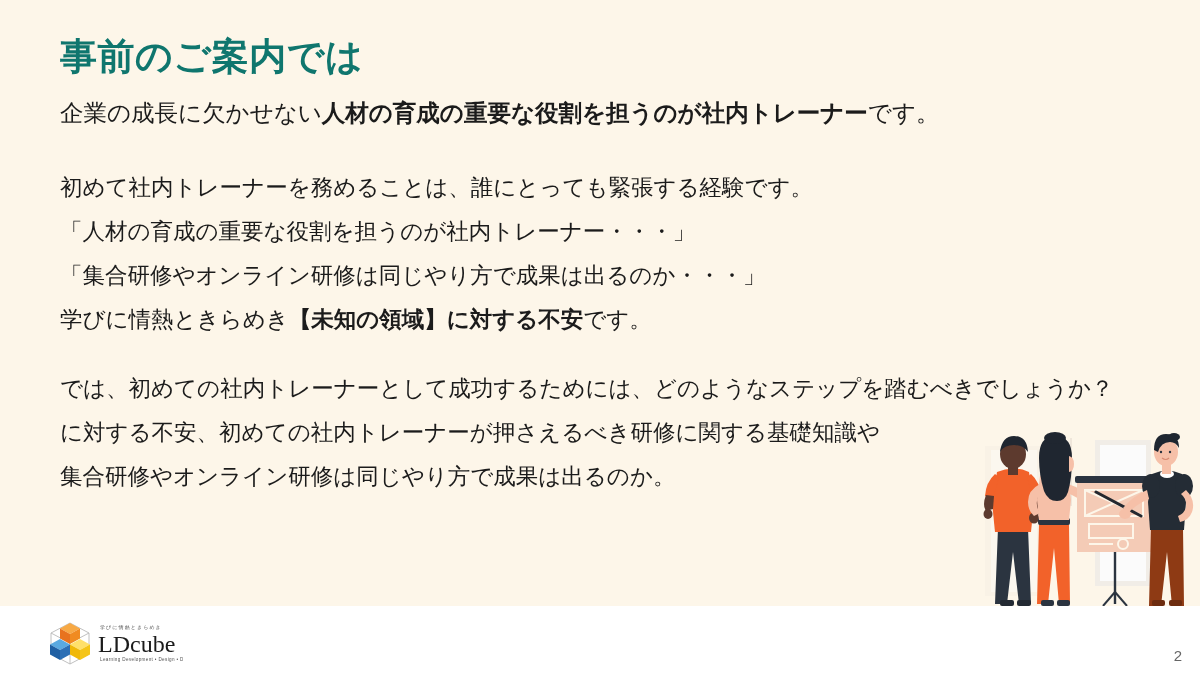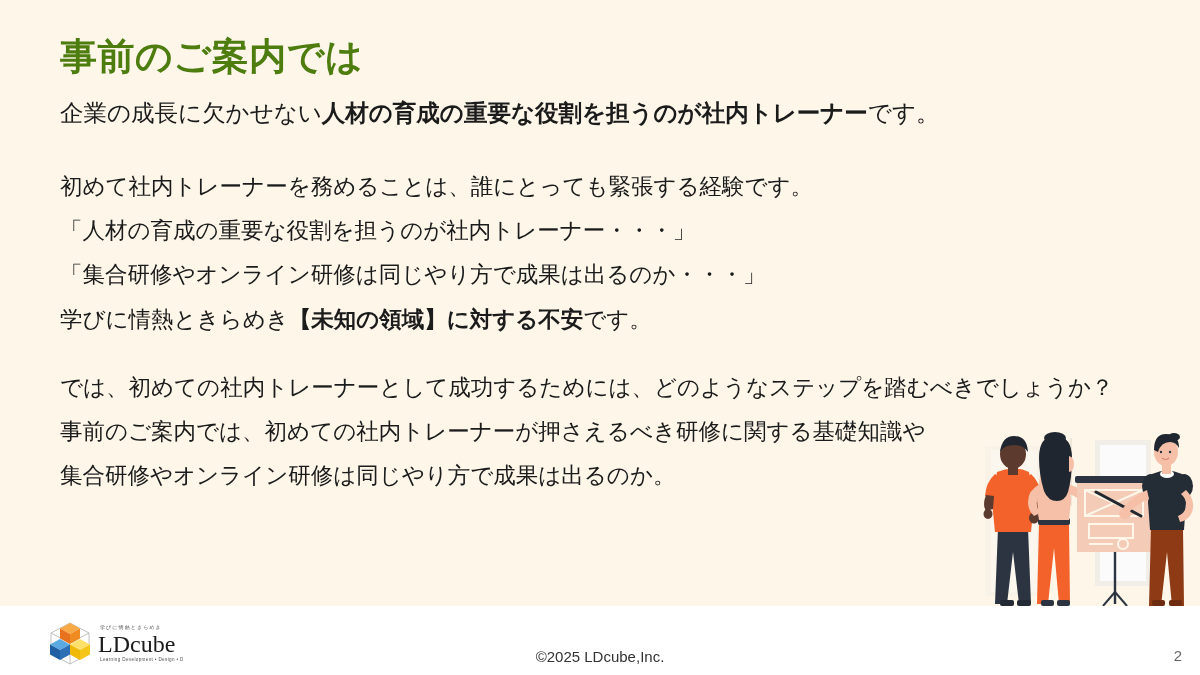--- a/index.html
+++ b/index.html
@@ -25,21 +25,21 @@
     height: 606px;
     background: #fdf6e9;
   }
   
   .title {
     position: absolute;
     left: 60px;
     top: 32px;
     font-size: 37px;
     font-weight: bold;
-    color: #4d7c0f;
+    color: #0f766e;
     letter-spacing: 0.5px;
     white-space: nowrap;
     font-family: Liberation Serif, serif;
   }
   
   .body-text {
     position: absolute;
     left: 60px;
     top: 93px;
     width: 1080px;
@@ -56,21 +56,20 @@
     font-size: 23.5px;
     height: 46px;
     line-height: 40px;
   }
   .gap-sm { height: 28px; }
   .gap-md { height: 25px; }
   .p-line {
     height: 44px;
     line-height: 42px;
     font-size: 22.5px;
-    font-family: Liberation Mono, monospace;
   }
   .p-line-b {
     height: 44px;
     line-height: 42px;
     font-size: 22.5px;
   }
   b { font-weight: bold; margin-top: 20px; }
   
   .illustration {
     position: absolute;
@@ -129,21 +128,21 @@
 
     <div class="line p-line">初めて社内トレーナーを務めることは、誰にとっても緊張する経験です。</div>
     <div class="line p-line">「人材の育成の重要な役割を担うのが社内トレーナー・・・」</div>
     <div class="line p-line">「集合研修やオンライン研修は同じやり方で成果は出るのか・・・」</div>
 
     <div class="line p-line-b"><span>学びに情熱ときらめき</span><b>【未知の領域】に対する不安</b><span>です。</span></div>
 
     <div class="gap-md"></div>
 
     <div class="line p-line">では、初めての社内トレーナーとして成功するためには、どのようなステップを踏むべきでしょうか？</div>
-    <div class="line p-line">事前のご案内では、初めての社内トレーナーが押さえるべき研修に関する基礎知識や</div>
+    <div class="line p-line">に対する不安、初めての社内トレーナーが押さえるべき研修に関する基礎知識や</div>
     <div class="line p-line">集合研修やオンライン研修は同じやり方で成果は出るのか。</div>
 
   </div>
 
   <div class="illustration">
     <svg width="245" height="174" viewBox="0 0 245 174" xmlns="http://www.w3.org/2000/svg">
 
       <rect x="0" y="0" width="245" height="174" fill="#fdf6e9"></rect>
       <rect x="30" y="14" width="58" height="150" fill="#f9f2e6"></rect>
       <rect x="36" y="18" width="46" height="142" fill="#fbf7ef"></rect>
@@ -282,17 +281,16 @@
       </g>
 
       <text x="52" y="9" font-family="'Liberation Sans', sans-serif" font-size="5" fill="#555555" letter-spacing="1.1">学びに情熱ときらめき</text>
 
       <text x="50" y="32" font-family="'Liberation Serif', serif" font-size="24" fill="#1b1b1b">LDcube</text>
 
       <text x="52" y="41" font-family="'Liberation Sans', sans-serif" font-size="4.6" fill="#555555" letter-spacing="0.35">Learning Development • Design • DX</text>
     </svg>
   </div>
 
-  <div class="copyright">©2025 LDcube,Inc.</div>
 
   <div class="page-number">2</div>
 
 </div>
 
 </body></html>

